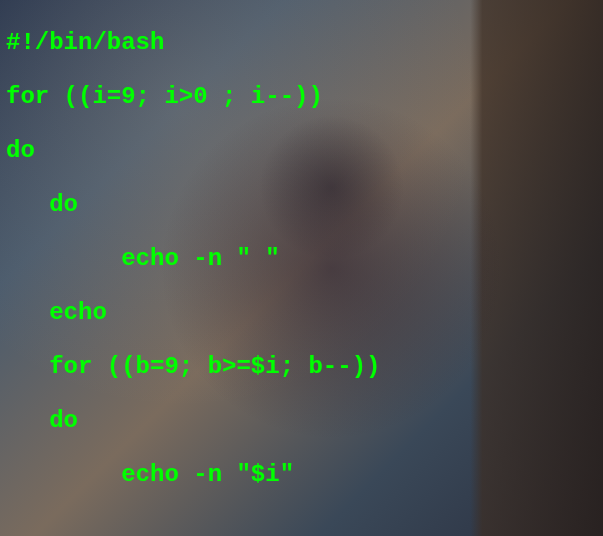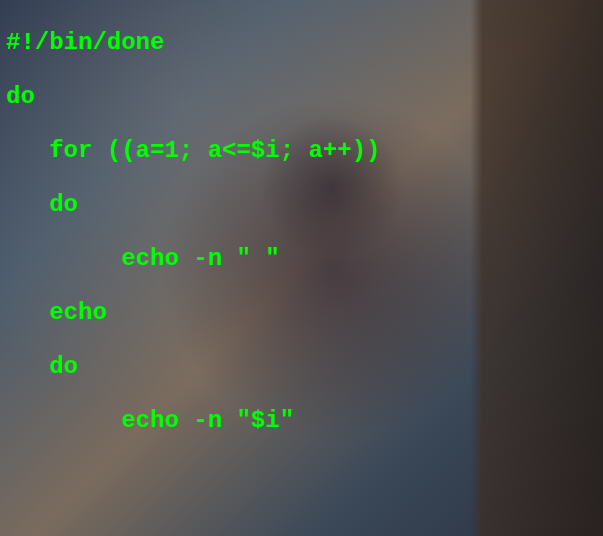--- a/index.html
+++ b/index.html
@@ -40,26 +40,27 @@
     .code-line {
       color: #00ff00;
       font-weight: bold;
       text-shadow: 0 0 1px rgba(0, 255, 0, 0.3);
     }
   </style>
 </head>
 <body>
 
 <div class="editor-content">
-<div class="code-line">#!/bin/done</div>
+<div class="code-line">#!/bin/bash</div>
+<div class="code-line">for ((i=9; i&gt;0 ; i--))</div>
 <div class="code-line">do</div>
-<div class="code-line">   for ((a=1; a&lt;=$i; a++))</div>
 <div class="code-line">   do</div>
 <div class="code-line">        echo -n " "</div>
 <div class="code-line">   echo</div>
+<div class="code-line">   for ((b=9; b&gt;=$i; b--))</div>
 <div class="code-line">   do</div>
 <div class="code-line">        echo -n "$i"</div>
 
 
 
 
 
 
 
 

